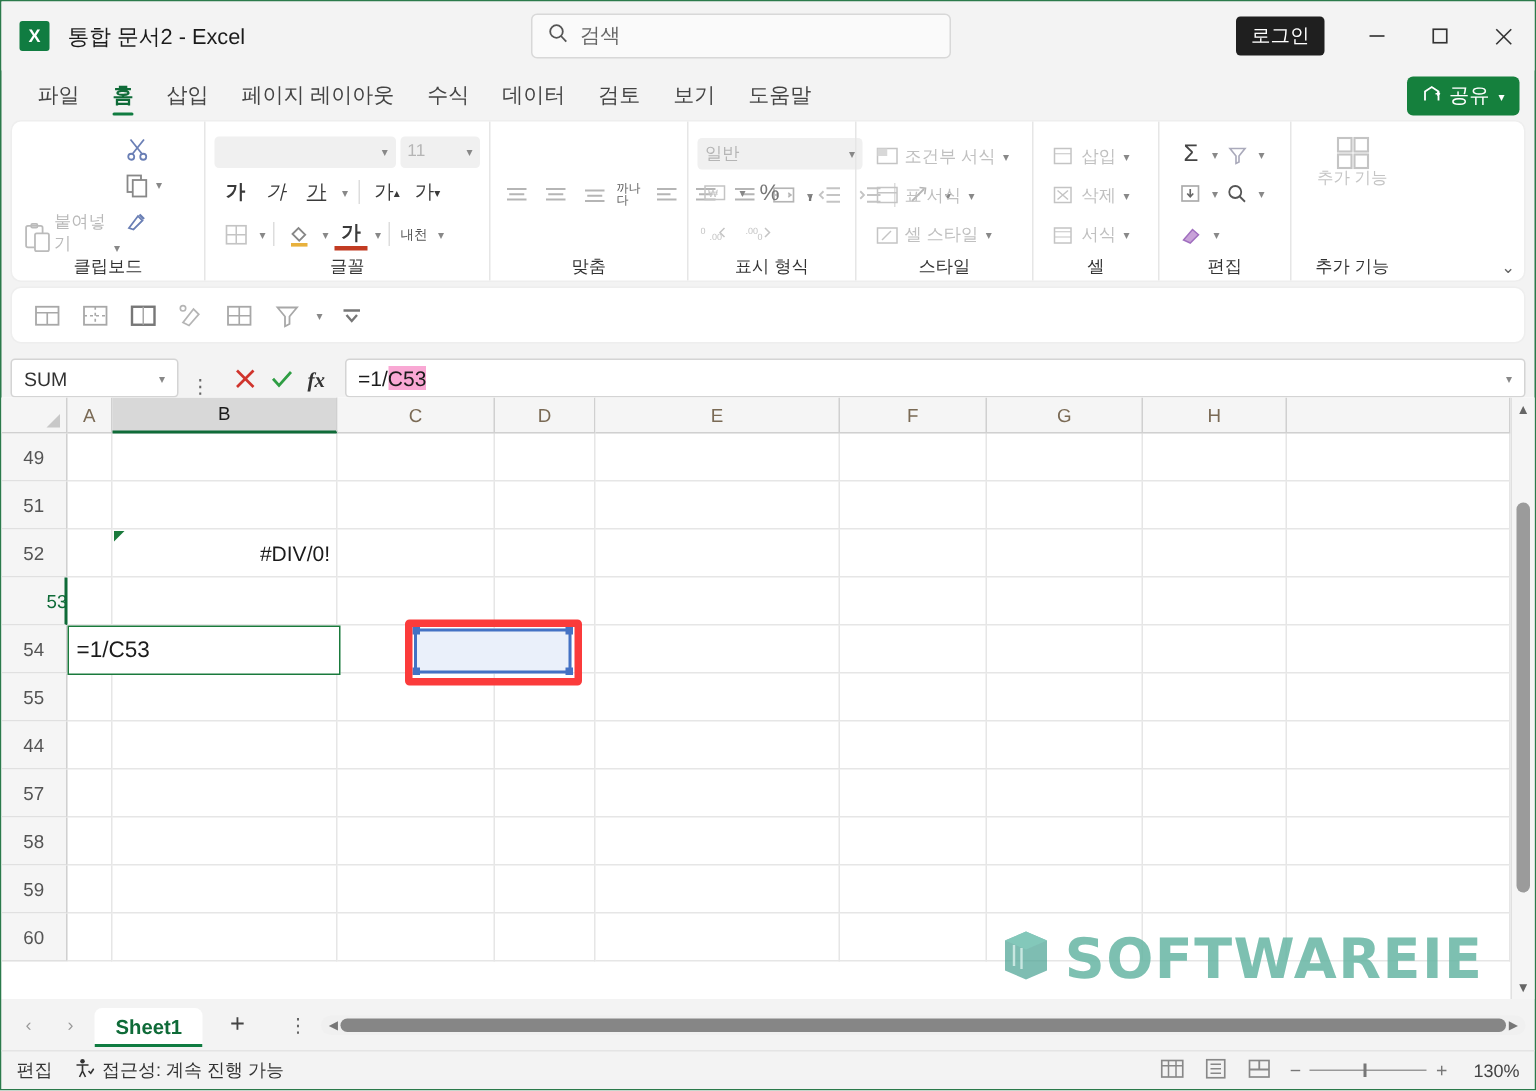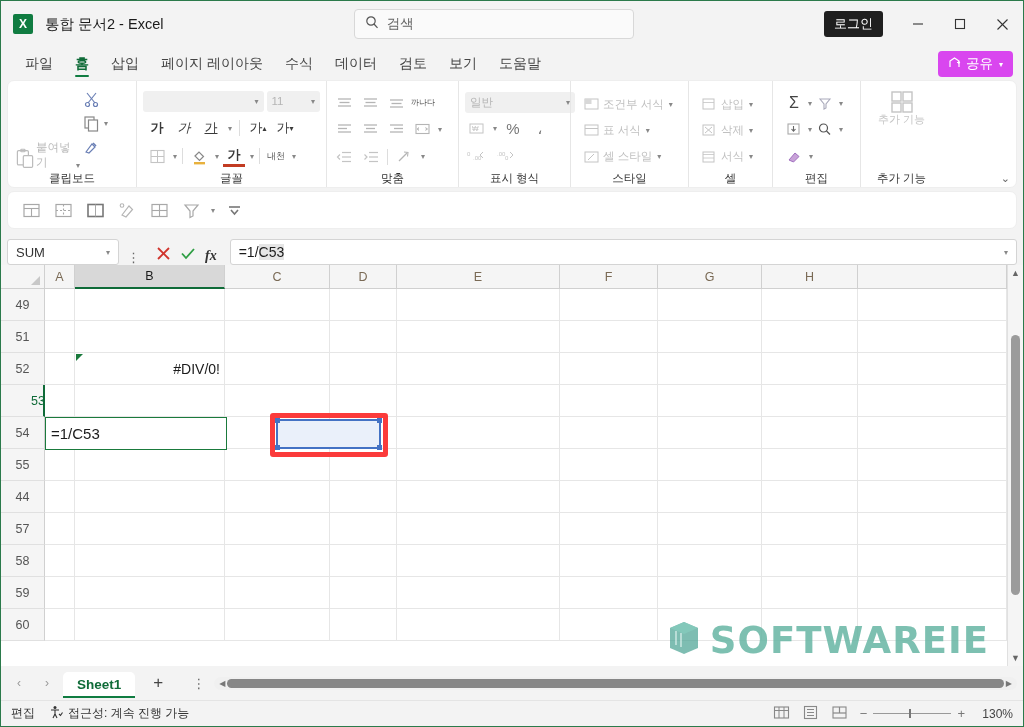--- a/index.html
+++ b/index.html
@@ -52,21 +52,21 @@
     font-size: 14px; color: #444; padding: 3px 10px 7px;
     white-space: nowrap; position: relative;
   }
   .tab.active { color: #0f6b38; font-weight: bold; }
   .tab.active::after {
     content: ""; position: absolute; left: 10px; right: 10px; bottom: 3px;
     height: 2.5px; background: #107c41; border-radius: 2px;
   }
   .share-btn {
     position: absolute; right: 10px; bottom: 3px;
-    background: #d946ef; color: #fff; font-size: 13.5px;
+    background: #15803d; color: #fff; font-size: 13.5px;
     border-radius: 4px; padding: 4px 10px;
     display: flex; align-items: center; gap: 5px;
   }
 
   
   .ribbon {
     height: 108px; background: #fff; border-radius: 7px;
     margin: 0 6px; display: flex; flex: none; position: relative;
     border: 1px solid #eee;
   }
@@ -113,21 +113,21 @@
     font-size: 13px; color: #333; justify-content: space-between;
   }
   .kebab { font-size: 13px; color: #666; padding: 0 3px; letter-spacing: 0; }
   .fbtns { display: flex; align-items: center; gap: 9px; padding: 0 8px; }
   .fbtn { font-size: 16px; }
   .finput {
     flex: 1; height: 26px; background: #fff; border: 1px solid #d4d4d4;
     border-radius: 3px; display: flex; align-items: center;
     padding: 0 8px; font-size: 14px; color: #1b1b1b; justify-content: space-between;
   }
-  .hl { background: #e5e5e5; }
+  .hl { background: #f9a8d4; }
 
   
   .gridwrap { flex: 1; display: flex; position: relative; overflow: hidden; background: #fff; }
   .grid { flex: 1; display: flex; flex-direction: column; position: relative; }
   .colhead { display: flex; height: 24px; flex: none; }
   .corner {
     width: 44px; background: #f5f5f5; border-right: 1px solid #d0d0d0;
     border-bottom: 1px solid #d0d0d0; position: relative;
   }
   .corner::after {
@@ -382,21 +382,21 @@
           <span class="cv">▾</span>
           <span style="width:1px;height:16px;background:#ddd;margin:0 1px"></span>
           <span class="ico gray" style="font-size:9px;line-height:9px;text-align:center">내천</span>
           <span class="cv">▾</span>
         </div>
       </div>
       <div class="rlabel">글꼴</div>
     </div>
 
     <div class="rgroup" style="width:132px">
-      <div class="rbody" style="flex-direction:column;justify-content:space-around;padding-top:5px">
+      <div class="rbody" style="justify-content:space-around;padding-top:5px">
         <div class="r" style="gap:4px">
           <span class="ico gray">
             <svg width="17" height="15" viewBox="0 0 17 15">
                 <line x1="2" y1="3" x2="15" y2="3" stroke="#b5b5b5" stroke-width="1.3"></line>
                 <line x1="3.5" y1="6.5" x2="13.5" y2="6.5" stroke="#b5b5b5" stroke-width="1.3"></line>
                 <line x1="2" y1="10" x2="15" y2="10" stroke="#b5b5b5" stroke-width="1.3"></line>
               </svg>
           </span>
           <span class="ico gray">
             <svg width="17" height="15" viewBox="0 0 17 15">

